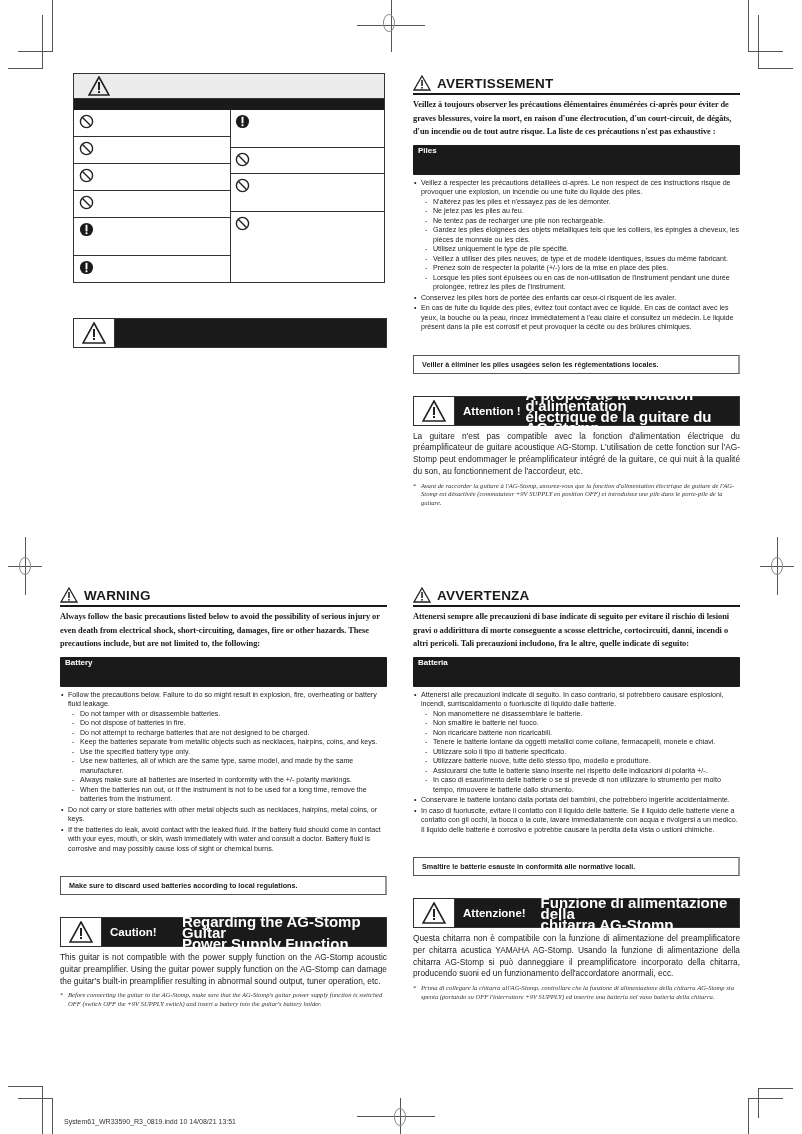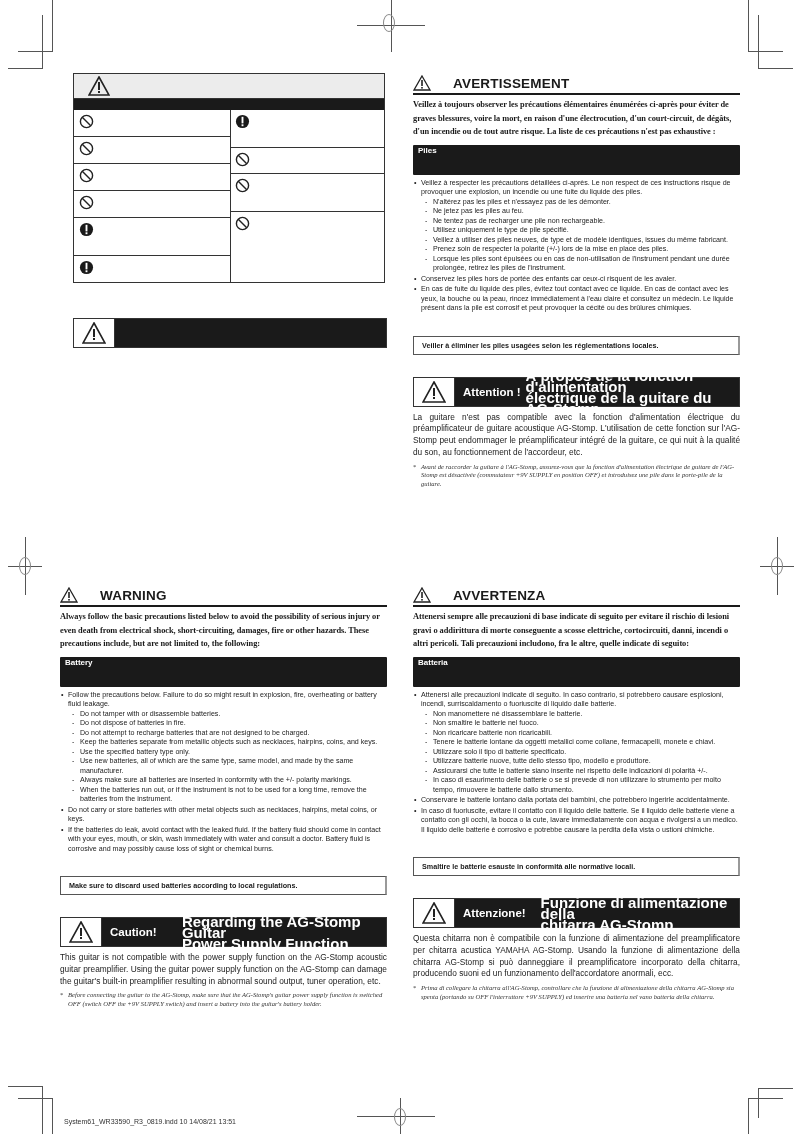--- a/index.html
+++ b/index.html
@@ -16,21 +16,21 @@
   .jp-col { position:absolute; top:36px; bottom:0; }
   .jp-cell { position:absolute; left:0; right:0; border-bottom:1px solid #333; box-sizing:border-box; }
   .jp-cell:last-child { border-bottom:none; }
   .ico { position:absolute; left:5px; top:4px; width:15px; height:15px; }
   .jp-caution { position:absolute; left:73px; top:318px; width:314px; height:30px; border:1px solid #333; box-sizing:border-box; display:flex; }
   .jp-caution .left { width:40px; border-right:1px solid #333; position:relative; background:#fff; }
   .jp-caution .right { flex:1; background:#1a1a1a; }
 
   
   .sec { position:absolute; width:327px; }
-  .sec-title { display:flex; align-items:center; gap:22px; font-weight:bold; font-size:13.5px; height:18px; border-bottom:2px solid #1a1a1a; padding-bottom:1px; letter-spacing:0.2px; }
+  .sec-title { display:flex; align-items:center; gap:6px; font-weight:bold; font-size:13.5px; height:18px; border-bottom:2px solid #1a1a1a; padding-bottom:1px; letter-spacing:0.2px; }
   .sec-title svg { width:18px; height:16px; }
   .intro { font-weight:bold; font-size:8.4px; line-height:13.5px; margin-top:3px; font-family:Liberation Serif, serif; letter-spacing:-0.05px; }
   .pill { margin-top:6px; background:#1a1a1a; color:#fff; font-weight:bold; font-size:8px; height:30px; line-height:12px; border-radius:1px; padding-left:5px; }
   ul.b { list-style:none; margin:4px 0 0 0; padding:0; font-size:7.1px; line-height:9.5px; color:#222; }
   ul.b > li { position:relative; padding-left:8px; margin-bottom:1px; }
   ul.b > li::before { content:"•"; position:absolute; left:1px; }
   ul.d { list-style:none; margin:0; padding:0 0 0 2px; }
   ul.d > li { position:relative; padding-left:10px; }
   ul.d > li::before { content:"-"; position:absolute; left:2px; }
   .discard { margin-top:22px; border:1px solid #555; border-right:2px solid #999; font-weight:bold; font-size:7.2px; padding:4px 8px; height:9px; line-height:9px; }
@@ -178,20 +178,21 @@
     <span>AVERTISSEMENT</span>
   </div>
   <div class="intro">Veillez à toujours observer les précautions élémentaires énumérées ci-après pour éviter de graves blessures, voire la mort, en raison d'une électrocution, d'un court-circuit, de dégâts, d'un incendie ou de tout autre risque. La liste de ces précautions n'est pas exhaustive :</div>
   <div class="pill">Piles</div>
   <ul class="b">
     <li><span>Veillez à respecter les précautions détaillées ci-après. Le non respect de ces instructions risque de provoquer une explosion, un incendie ou une fuite du liquide des piles.</span>
       <ul class="d">
         <li>N'altérez pas les piles et n'essayez pas de les démonter.</li>
         <li>Ne jetez pas les piles au feu.</li>
         <li>Ne tentez pas de recharger une pile non rechargeable.</li>
+        <li>Gardez les piles éloignées des objets métalliques tels que les colliers, les épingles à cheveux, les pièces de monnaie ou les clés.</li>
         <li>Utilisez uniquement le type de pile spécifié.</li>
         <li>Veillez à utiliser des piles neuves, de type et de modèle identiques, issues du même fabricant.</li>
         <li>Prenez soin de respecter la polarité (+/-) lors de la mise en place des piles.</li>
         <li>Lorsque les piles sont épuisées ou en cas de non-utilisation de l'instrument pendant une durée prolongée, retirez les piles de l'instrument.</li>
       </ul>
     </li>
     <li>Conservez les piles hors de portée des enfants car ceux-ci risquent de les avaler.</li>
     <li>En cas de fuite du liquide des piles, évitez tout contact avec ce liquide. En cas de contact avec les yeux, la bouche ou la peau, rincez immédiatement à l'eau claire et consultez un médecin. Le liquide présent dans la pile est corrosif et peut provoquer la cécité ou des brûlures chimiques.</li>
   </ul>
   <div class="discard">Veiller à éliminer les piles usagées selon les réglementations locales.</div>

